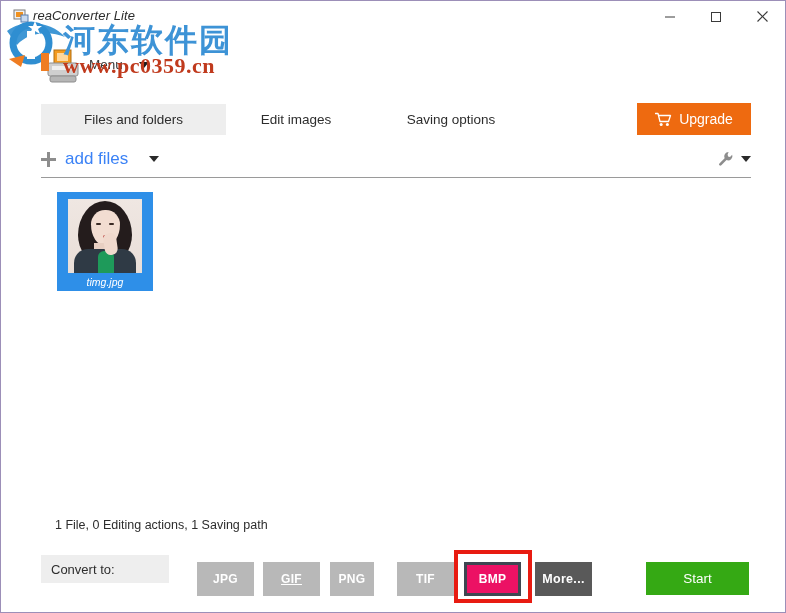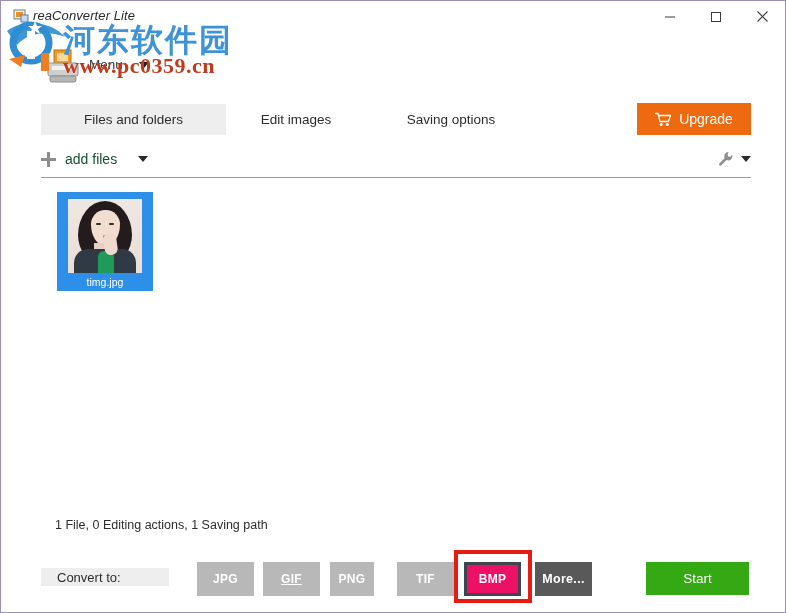--- a/index.html
+++ b/index.html
@@ -166,22 +166,22 @@
   .add-files {
     position: absolute;
     left: 0; top: 0;
     height: 30px;
     display: flex;
     align-items: center;
     gap: 9px;
   }
   .plus-icon { width: 15px; height: 15px; }
   .add-files-label {
-    font-size: 14px;
-    color: #14532d;
+    font-size: 17px;
+    color: #3b82f6;
   }
   .small-caret {
     width: 0; height: 0;
     border-left: 5px solid transparent;
     border-right: 5px solid transparent;
     border-top: 6px solid #2a2a2a;
     margin-left: 12px;
   }
   .tool-right {
     position: absolute;
@@ -221,20 +221,21 @@
     margin-top: 7px;
     background: #e8e0dc;
     position: relative;
     overflow: hidden;
   }
   .file-name {
     margin-top: 3px;
     font-size: 10.5px;
     color: #ffffff;
     white-space: nowrap;
+    font-style: italic;
   }
 
   
   .p-bg   { position:absolute; inset:0; background:linear-gradient(180deg,#efe7e2 0%,#e9ded8 100%); }
   .p-hair { position:absolute; left:10px; top:2px; width:54px; height:62px; background:#241c1c; border-radius:50% 50% 42% 42% / 55% 55% 45% 45%; }
   .p-face { position:absolute; left:23px; top:11px; width:29px; height:36px; background:#f2ddd1; border-radius:48% 48% 50% 50% / 40% 40% 60% 60%; }
   .p-eyeL { position:absolute; left:28px; top:24px; width:5px; height:2px; background:#3a2a24; border-radius:2px;}
   .p-eyeR { position:absolute; left:41px; top:24px; width:5px; height:2px; background:#3a2a24; border-radius:2px;}
   .p-lip  { position:absolute; left:35px; top:36px; width:6px; height:3px; background:#c4615c; border-radius:3px;}
   .p-body { position:absolute; left:6px; top:50px; width:62px; height:26px; background:#2f3a45; border-radius:14px 14px 0 0;}
@@ -253,26 +254,26 @@
 
   
   .bottombar {
     position: absolute;
     left: 0; top: 550px;
     width: 784px; height: 62px;
     background: #ffffff;
   }
   .convert-label {
     position: absolute;
-    left: 40px; top: 17px;
-    width: 128px; height: 18px;
+    left: 40px; top: 4px;
+    width: 128px; height: 28px;
     background: #eeeeee;
     display: flex;
     align-items: center;
-    padding-left: 16px;
+    padding-left: 10px;
     box-sizing: border-box;
     font-size: 13px;
     color: #2d2d2d;
   }
   .fmt-btn {
     position: absolute;
     top: 11px;
     height: 34px;
     display: flex;
     align-items: center;

